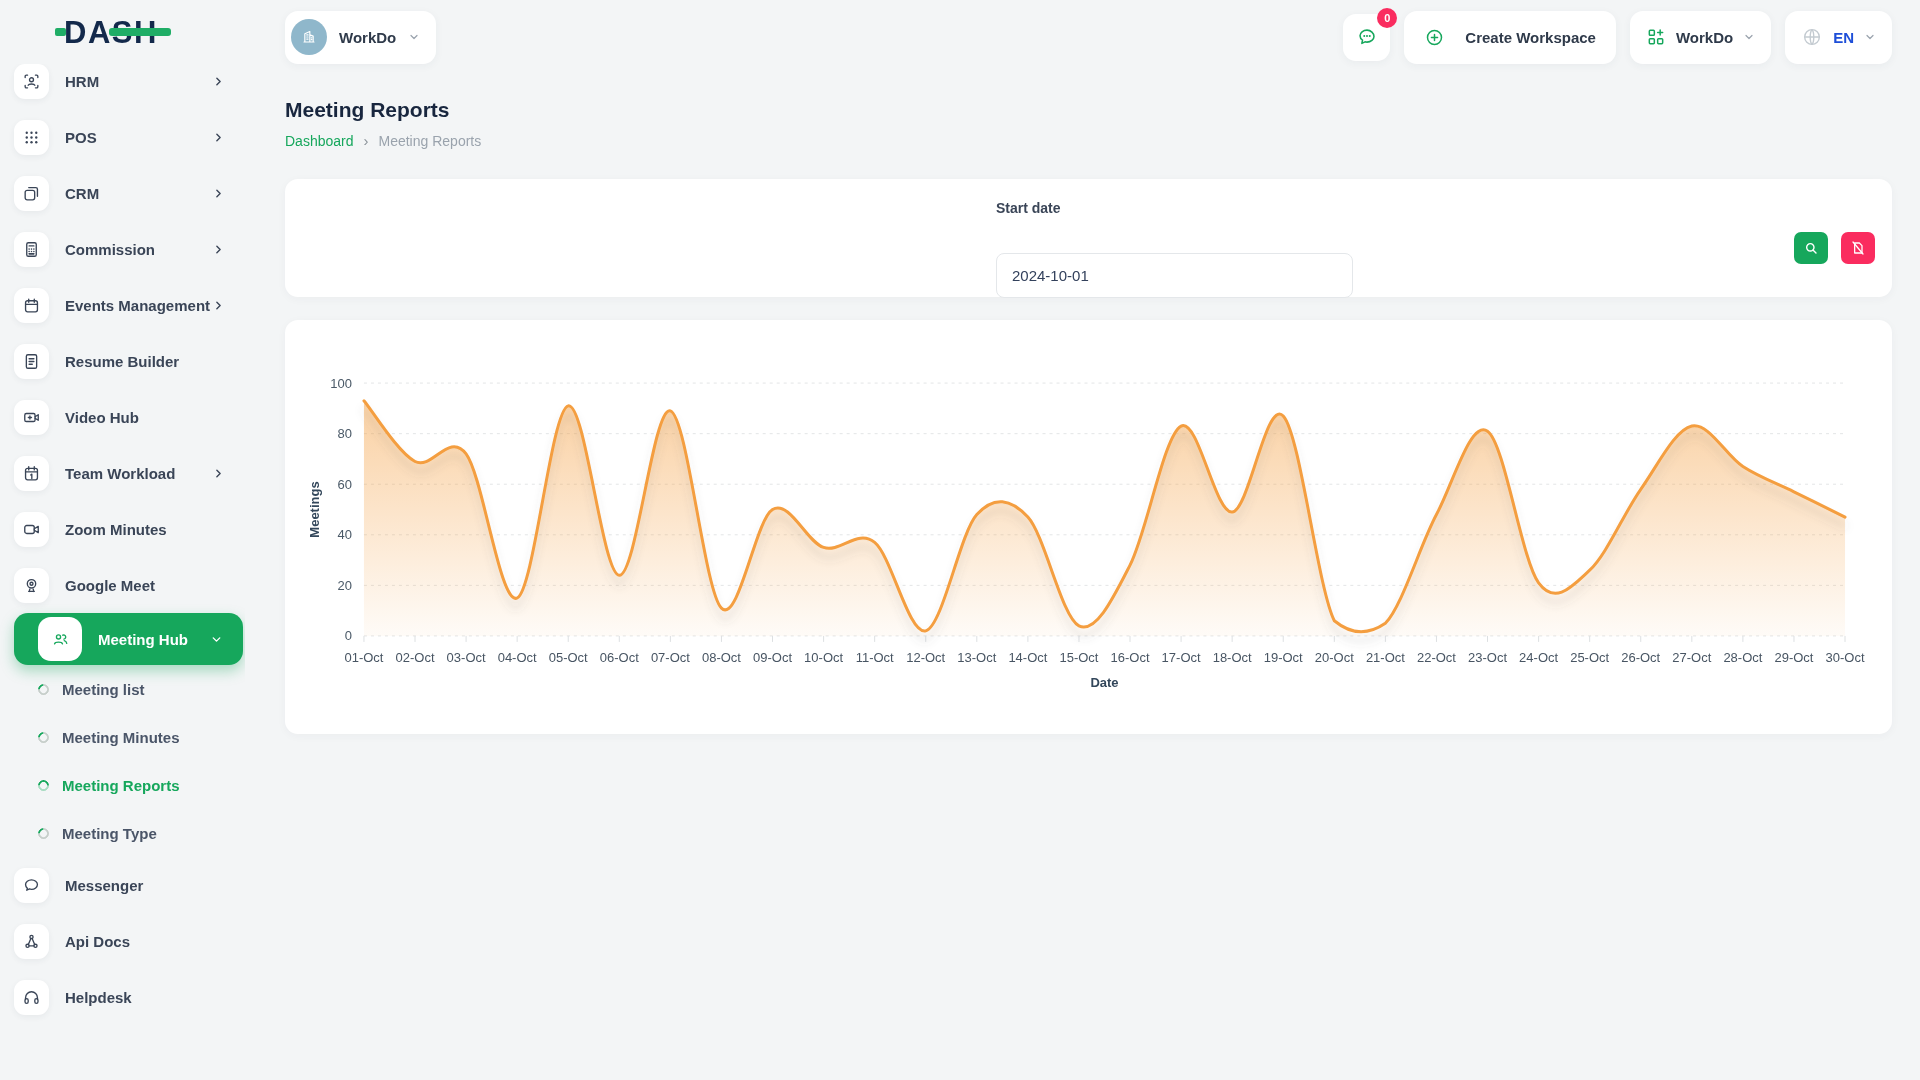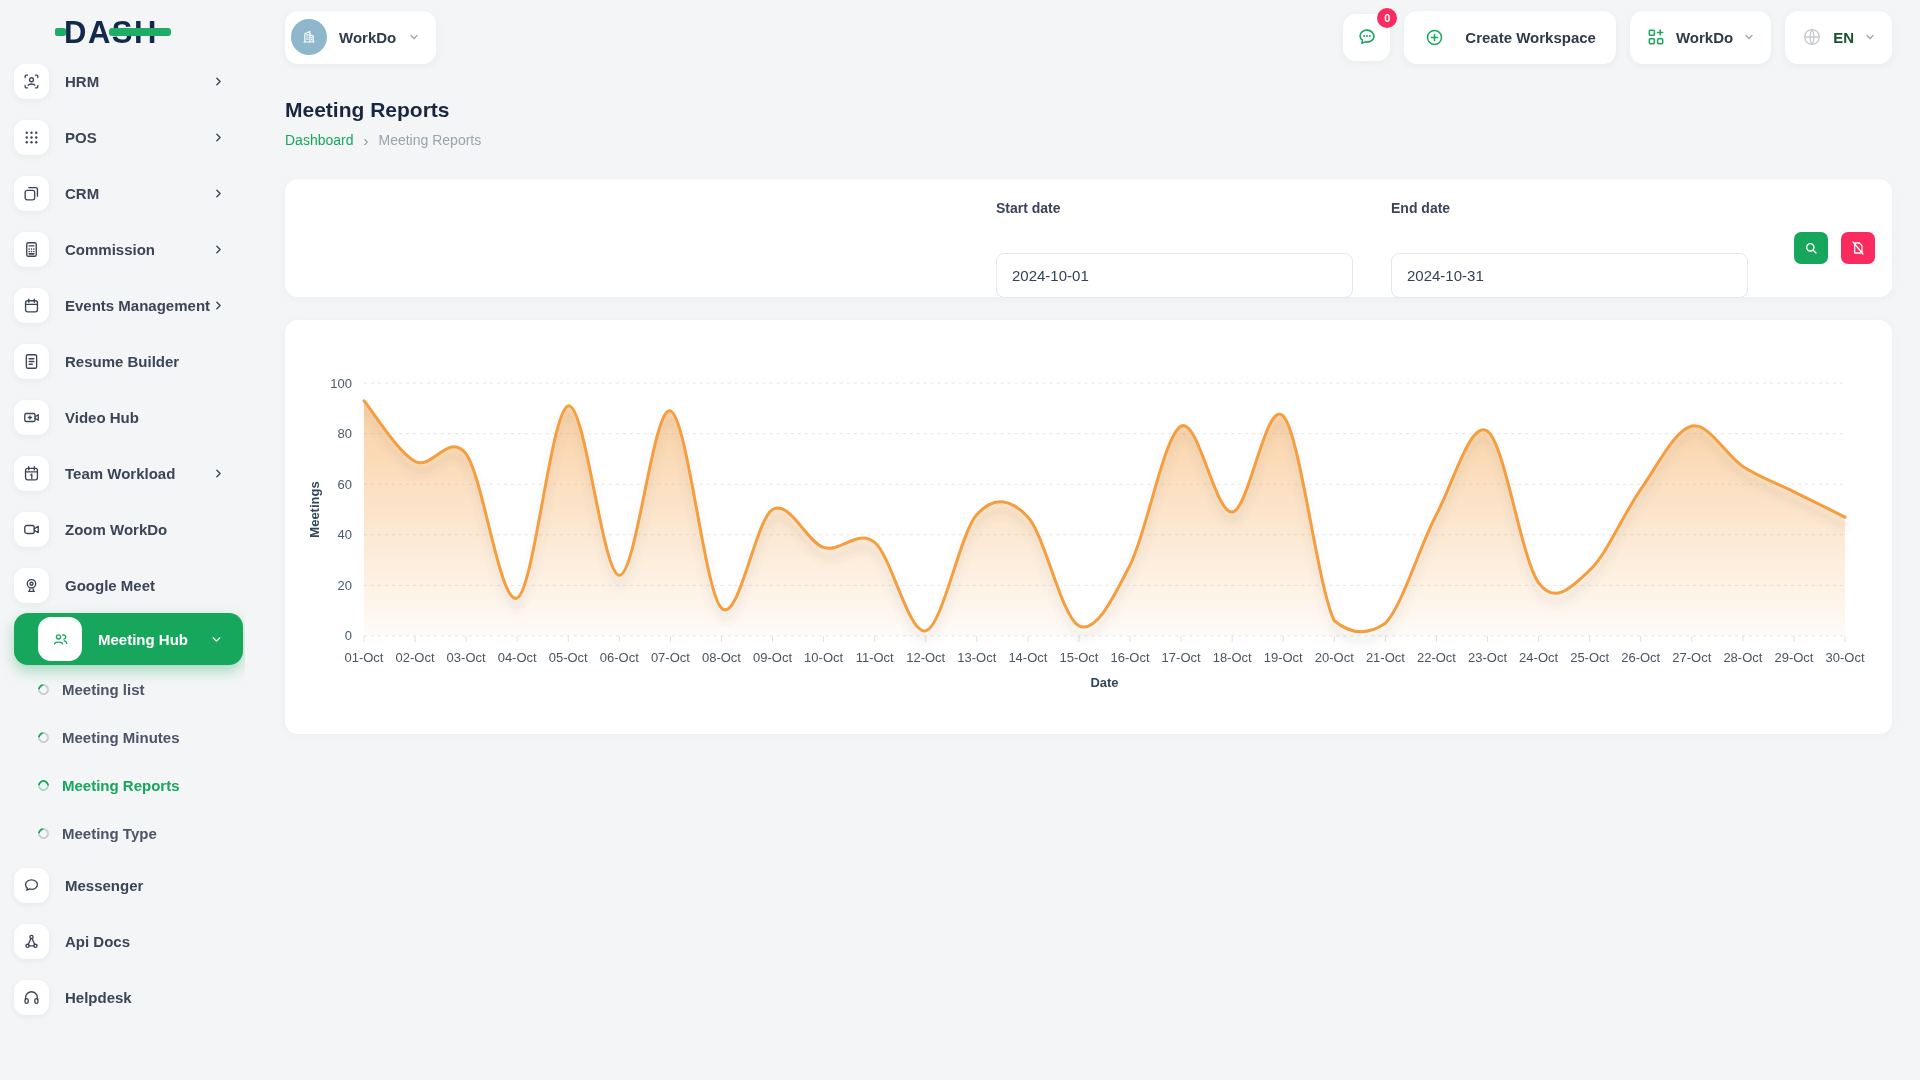--- a/index.html
+++ b/index.html
@@ -43,25 +43,25 @@
   .top-right { margin-left:auto; display:flex; align-items:center; gap:14px; }
   .icon-btn { width:47px; height:47px; border-radius:13px; background:#FFFFFF; box-shadow:0 2px 8px rgba(40,50,70,.05); display:flex; align-items:center; justify-content:center; position:relative; cursor:pointer; }
   .icon-btn svg { width:22px; height:22px; color:#16A75C; }
   .badge { position:absolute; top:-6px; right:-7px; min-width:20px; height:20px; border-radius:10px; background:#FA2C5F; color:#fff; font-size:11px; font-weight:700; display:flex; align-items:center; justify-content:center; padding:0 5px; }
   .create-pill { padding:0 20px; gap:20px; }
   .create-pill svg { width:21px; height:21px; color:#16A75C; }
   .workdo-pill { padding:0 16px; gap:10px; }
   .workdo-pill svg.grid { width:20px; height:20px; color:#16A75C; }
   .lang-pill { padding:0 16px; gap:10px; }
   .lang-pill svg.globe { width:22px; height:22px; color:#C4CBD1; }
-  .lang-pill .t { color:#14532d; }
+  .lang-pill .t { color:#1d4ed8; }
   
   .content { padding:0 28px 0 40px; }
   .page-title { margin-top:34px; font-size:21px; font-weight:700; color:#18263E; }
-  .breadcrumb { margin-top:10px; display:flex; align-items:flex-start; gap:10px; font-size:14px; }
+  .breadcrumb { margin-top:10px; display:flex; align-items:center; gap:10px; font-size:14px; }
   .breadcrumb .home { color:#16A75C; cursor:pointer; }
   .breadcrumb .sep { color:#8A9299; font-size:15px; }
   .breadcrumb .cur { color:#9AA3AD; }
   .card { background:#FFFFFF; border-radius:13px; box-shadow:0 2px 10px rgba(40,50,70,.04); }
   .filter-card { margin-top:30px; height:118px; position:relative; }
   .fgroup { position:absolute; top:21px; width:357px; }
   .fgroup .flabel { font-size:14px; font-weight:600; color:#3A4557; margin-bottom:9px; display:block; }
   .date-input { width:100%; height:45px; border:1px solid #E4E7EA; border-radius:8px; padding:4px 15px; font-size:15px; color:#33415C; font-family:inherit; outline:none; background:#fff;margin-top:28px; }
   #g-start { left:711px; }
   #g-end { left:1106px; }
@@ -204,21 +204,21 @@
           </svg>
         </span>
       </div>
       <div class="nav-item">
         <span class="icon-box">
           <svg viewBox="0 0 24 24" fill="none" stroke="currentColor" stroke-width="1.7" stroke-linecap="round" stroke-linejoin="round">
             <rect x="3.5" y="7" width="12" height="10" rx="2.5"></rect>
             <path d="M15.5 11l5-3v8l-5-3z"></path>
           </svg>
         </span>
-        <span class="lbl">Zoom WorkDo</span>
+        <span class="lbl">Zoom Minutes</span>
       </div>
       <div class="nav-item">
         <span class="icon-box">
           <svg viewBox="0 0 24 24" fill="none" stroke="currentColor" stroke-width="1.7" stroke-linecap="round" stroke-linejoin="round">
             <circle cx="12" cy="9.8" r="5.3"></circle>
             <circle cx="12" cy="9.8" r="1.9"></circle>
             <path d="M9 19.5l1-3.2M15 19.5l-1-3.2M8.5 19.5h7"></path>
           </svg>
         </span>
         <span class="lbl">Google Meet</span>
@@ -356,24 +356,20 @@
     <div class="breadcrumb">
       <span class="home">Dashboard</span>
       <span class="sep">›</span>
       <span class="cur">Meeting Reports</span>
     </div>
 
     <div class="card filter-card">
       <div class="fgroup" id="g-start">
         <label class="flabel">Start date</label>
         <input class="date-input" type="text" value="2024-10-01" style="">
-      </div>
-      <div class="fgroup" id="g-end">
-        <label class="flabel">End date</label>
-        <input class="date-input" type="text" value="2024-10-31" style="">
       </div>
       <div class="fbuttons">
         <button class="sq-btn btn-search">
           <svg viewBox="0 0 24 24" fill="none" stroke="currentColor" stroke-width="2.1" stroke-linecap="round">
             <circle cx="11" cy="11" r="5.5"></circle>
               <path d="M15.3 15.3L19.5 19.5"></path>
           </svg>
         </button>
         <button class="sq-btn btn-reset">
           <svg viewBox="0 0 24 24" fill="none" stroke="currentColor" stroke-width="1.9" stroke-linecap="round" stroke-linejoin="round">

